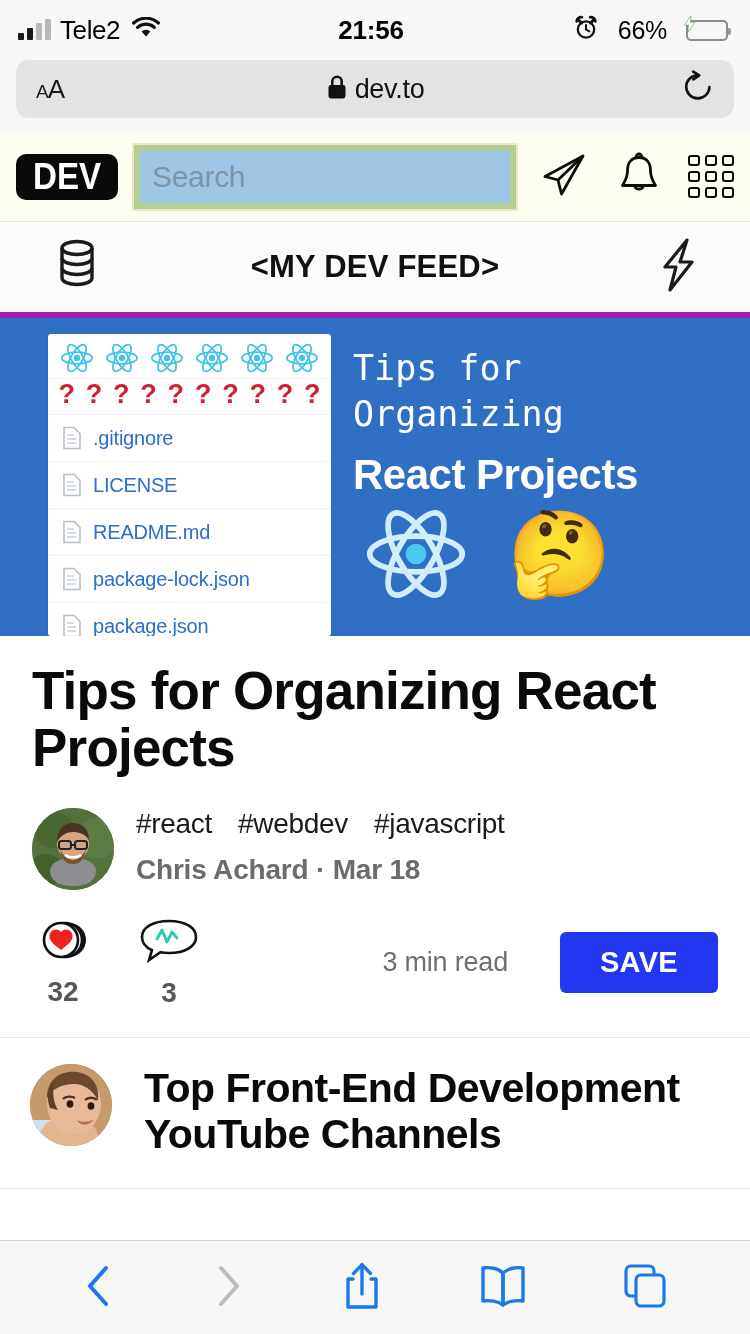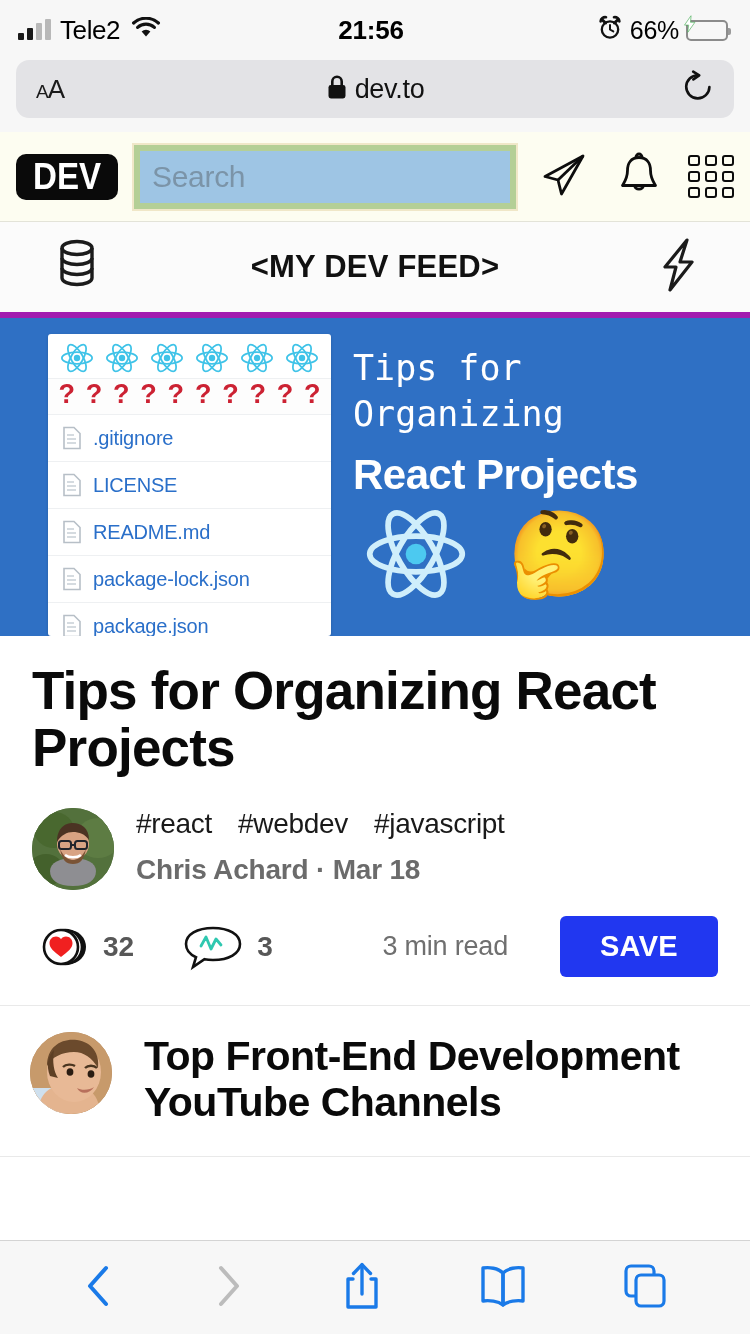--- a/index.html
+++ b/index.html
@@ -27,21 +27,21 @@
   .signal i:nth-child(2) { height: 12px; }
   .signal i:nth-child(3) { height: 17px; background: #b8b8b8; }
   .signal i:nth-child(4) { height: 21px; background: #b8b8b8; }
   .carrier { font-size: 26px; font-weight: 400; color: #000; letter-spacing: -0.4px; }
   .wifi { margin-left: 2px; }
   .sb-time {
     position: absolute; left: 0; right: 8px; text-align: center;
     font-size: 26px; font-weight: 600; color: #000; letter-spacing: -0.2px;
   }
   .sb-right {
-    margin-left: auto; display: flex; align-items: center; gap: 7px;
+    margin-left: auto; display: flex; align-items: center; gap: 19px;
   }
   .batt-pct { font-size: 25px; font-weight: 400; color: #000; letter-spacing: -0.3px; }
   .battery {
     width: 42px; height: 21px; border: 2px solid #8b8b8b; border-radius: 5px;
     position: relative; padding: 2px;
   }
   .battery:after {
     content: ''; position: absolute; right: -5px; top: 6px;
     width: 3px; height: 7px; background: #9a9a9a; border-radius: 0 2px 2px 0;
   }
@@ -186,21 +186,21 @@
   .byline {
     margin-top: 14px; font-size: 28px; font-weight: 700;
     color: #6b6b6b; letter-spacing: -0.2px;
   }
   .byline .dot { font-weight: 700; }
 
   .react-row2 {
     display: flex; align-items: center; padding: 26px 32px 28px 36px;
     gap: 0;
   }
-  .rx { display: flex; align-items: center; gap: 13px; }
+  .rx { display: flex; align-items: center; gap: 13px; flex-direction: column; }
   .rx + .rx { margin-left: 48px; }
   .rx-count { font-size: 28px; font-weight: 700; color: #575757; }
   .readtime {
     margin-left: auto; font-size: 27px; color: #6f6f6f;
     letter-spacing: -0.2px; margin-right: 28px;
   }
   .save-btn {
     background: #2137f0; color: #fff; border: 0; border-radius: 6px;
     font-size: 29px; font-weight: 700; padding: 14px 40px;
     font-family: "Liberation Sans Narrow", "Liberation Sans", sans-serif;

